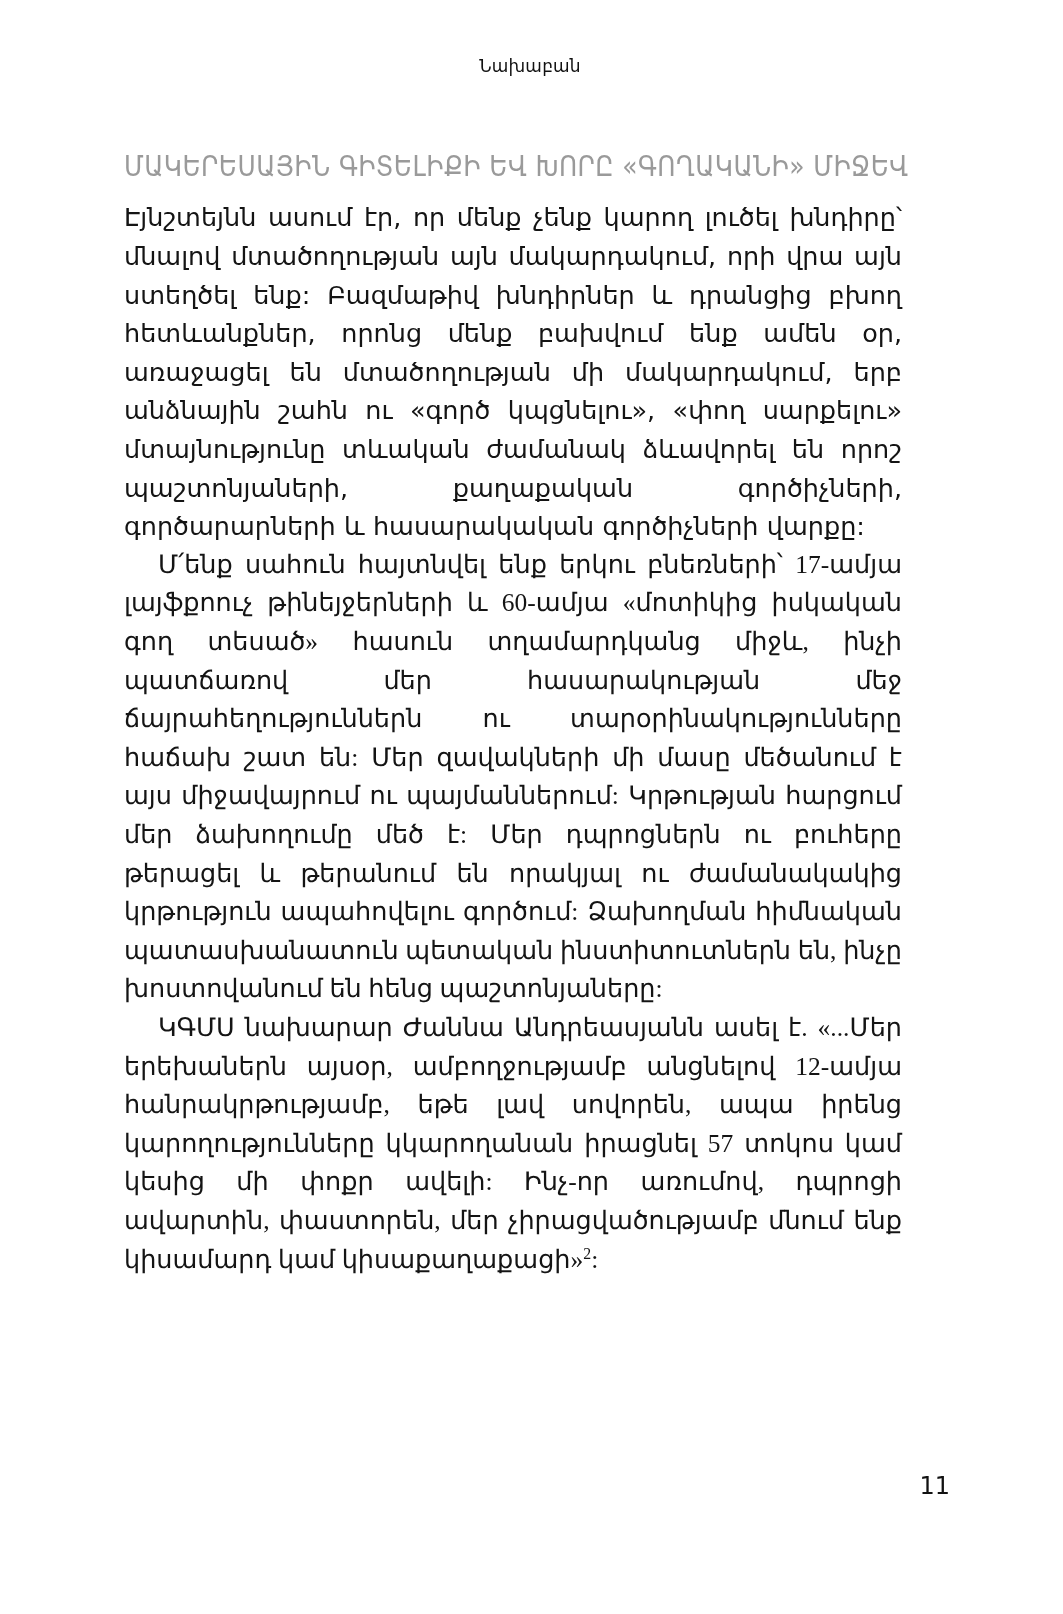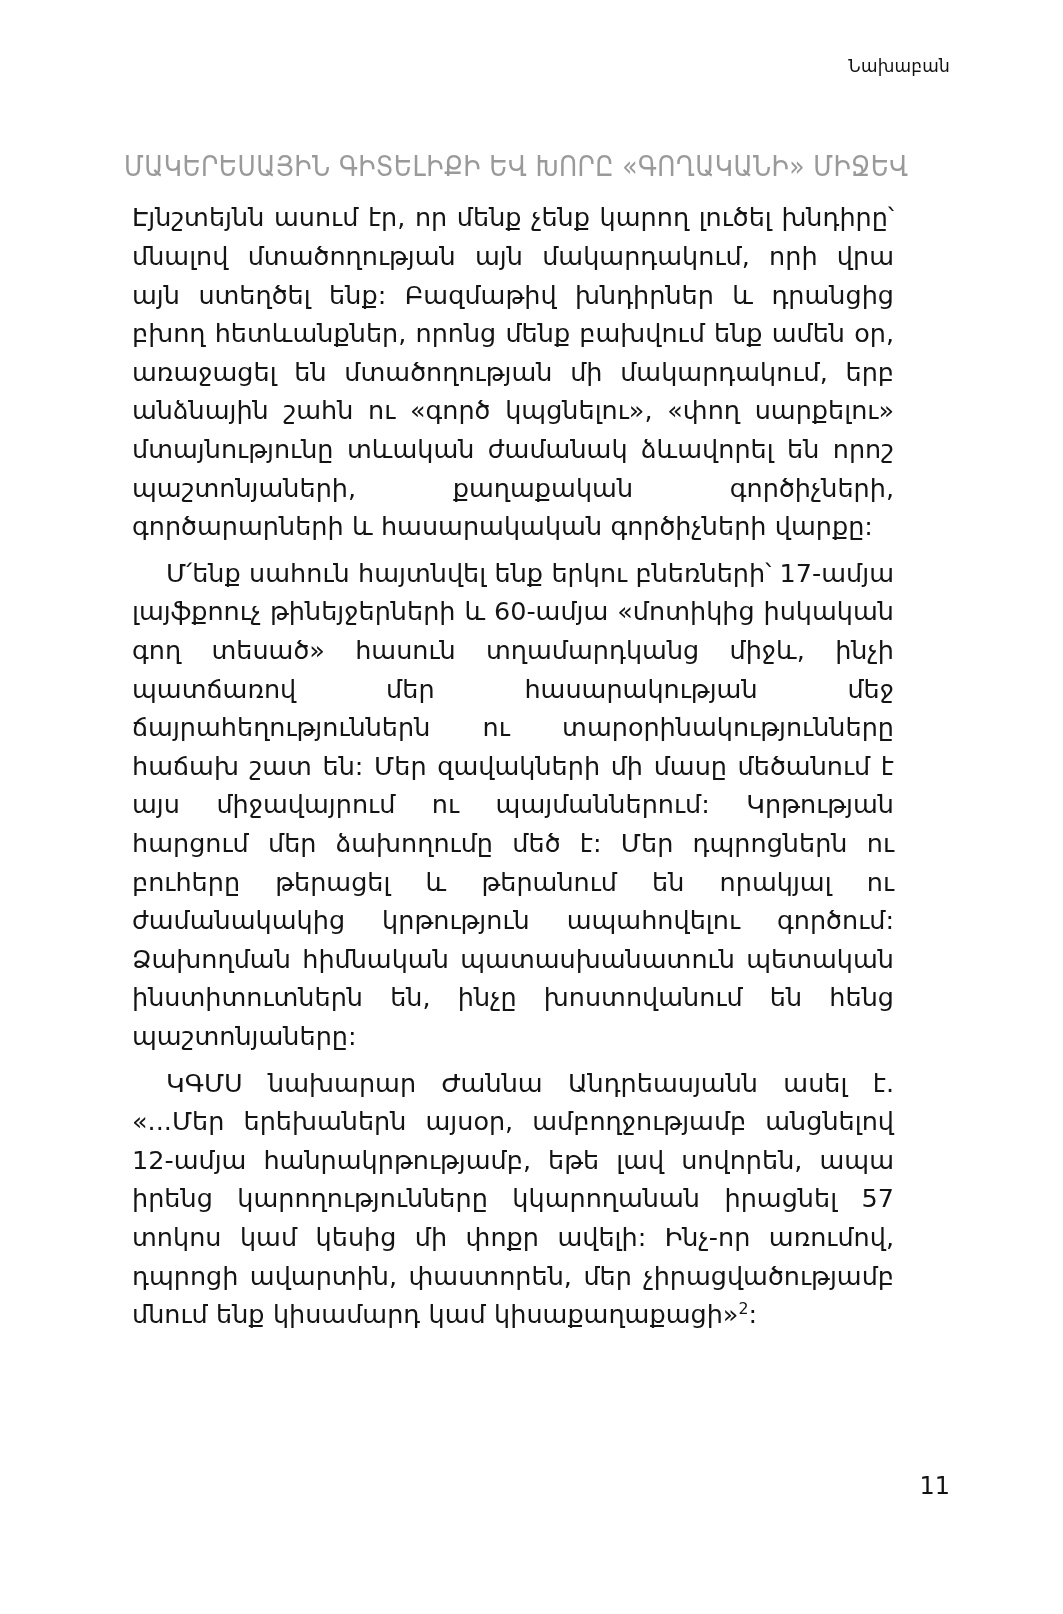--- a/index.html
+++ b/index.html
@@ -19,21 +19,21 @@
     overflow: hidden;
     box-sizing: border-box;
   }
 
   
   .running-head {
     position: absolute;
     top: 58px;
     left: 110px;
     right: 113px;
-    text-align: right;
+    text-align: center;
     font-family: "DejaVu Sans", "Liberation Sans", sans-serif;
     font-size: 17px;
     letter-spacing: 0.2px;
     color: #111111;
     line-height: 1;
   }
 
   
   .content {
     position: absolute;
@@ -53,28 +53,29 @@
     transform: scaleX(0.86);
     transform-origin: left center;
     white-space: nowrap;
   }
 
   p.body-par {
     font-family: "DejaVu Sans", "Liberation Sans", sans-serif;
     font-size: 25.5px;
     line-height: 38.6px;
     color: #141414;
-    margin: 8px;
+    margin: 0;
     text-align: justify;
     text-justify: inter-word;
     word-spacing: 0.2px;
     hyphens: manual;
   }
   p.body-par.indent {
     text-indent: 34px;
+    font-family: Liberation Serif, serif;
   }
 
   sup.footnote-ref {
     font-size: 0.62em;
     vertical-align: super;
     line-height: 0;
   }
 
   
   .folio {

